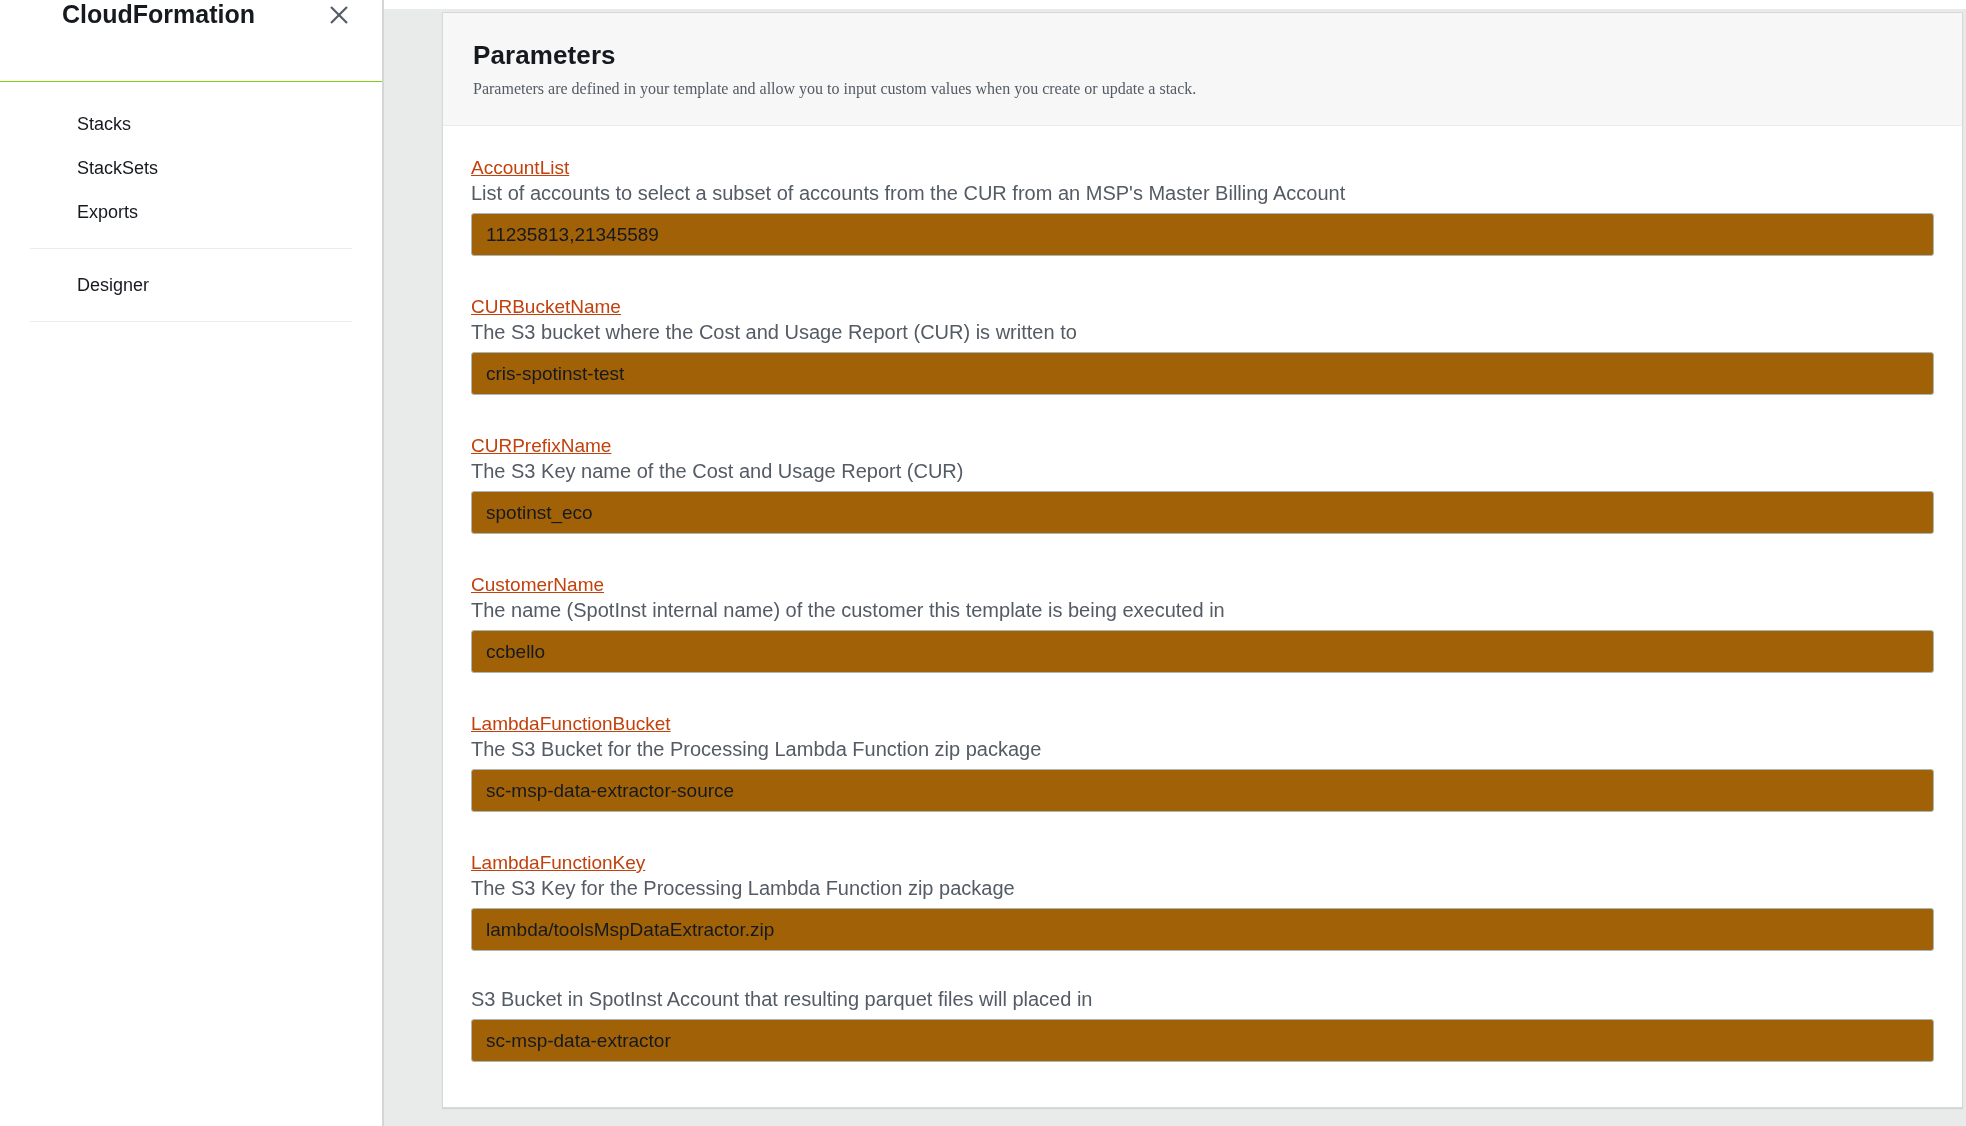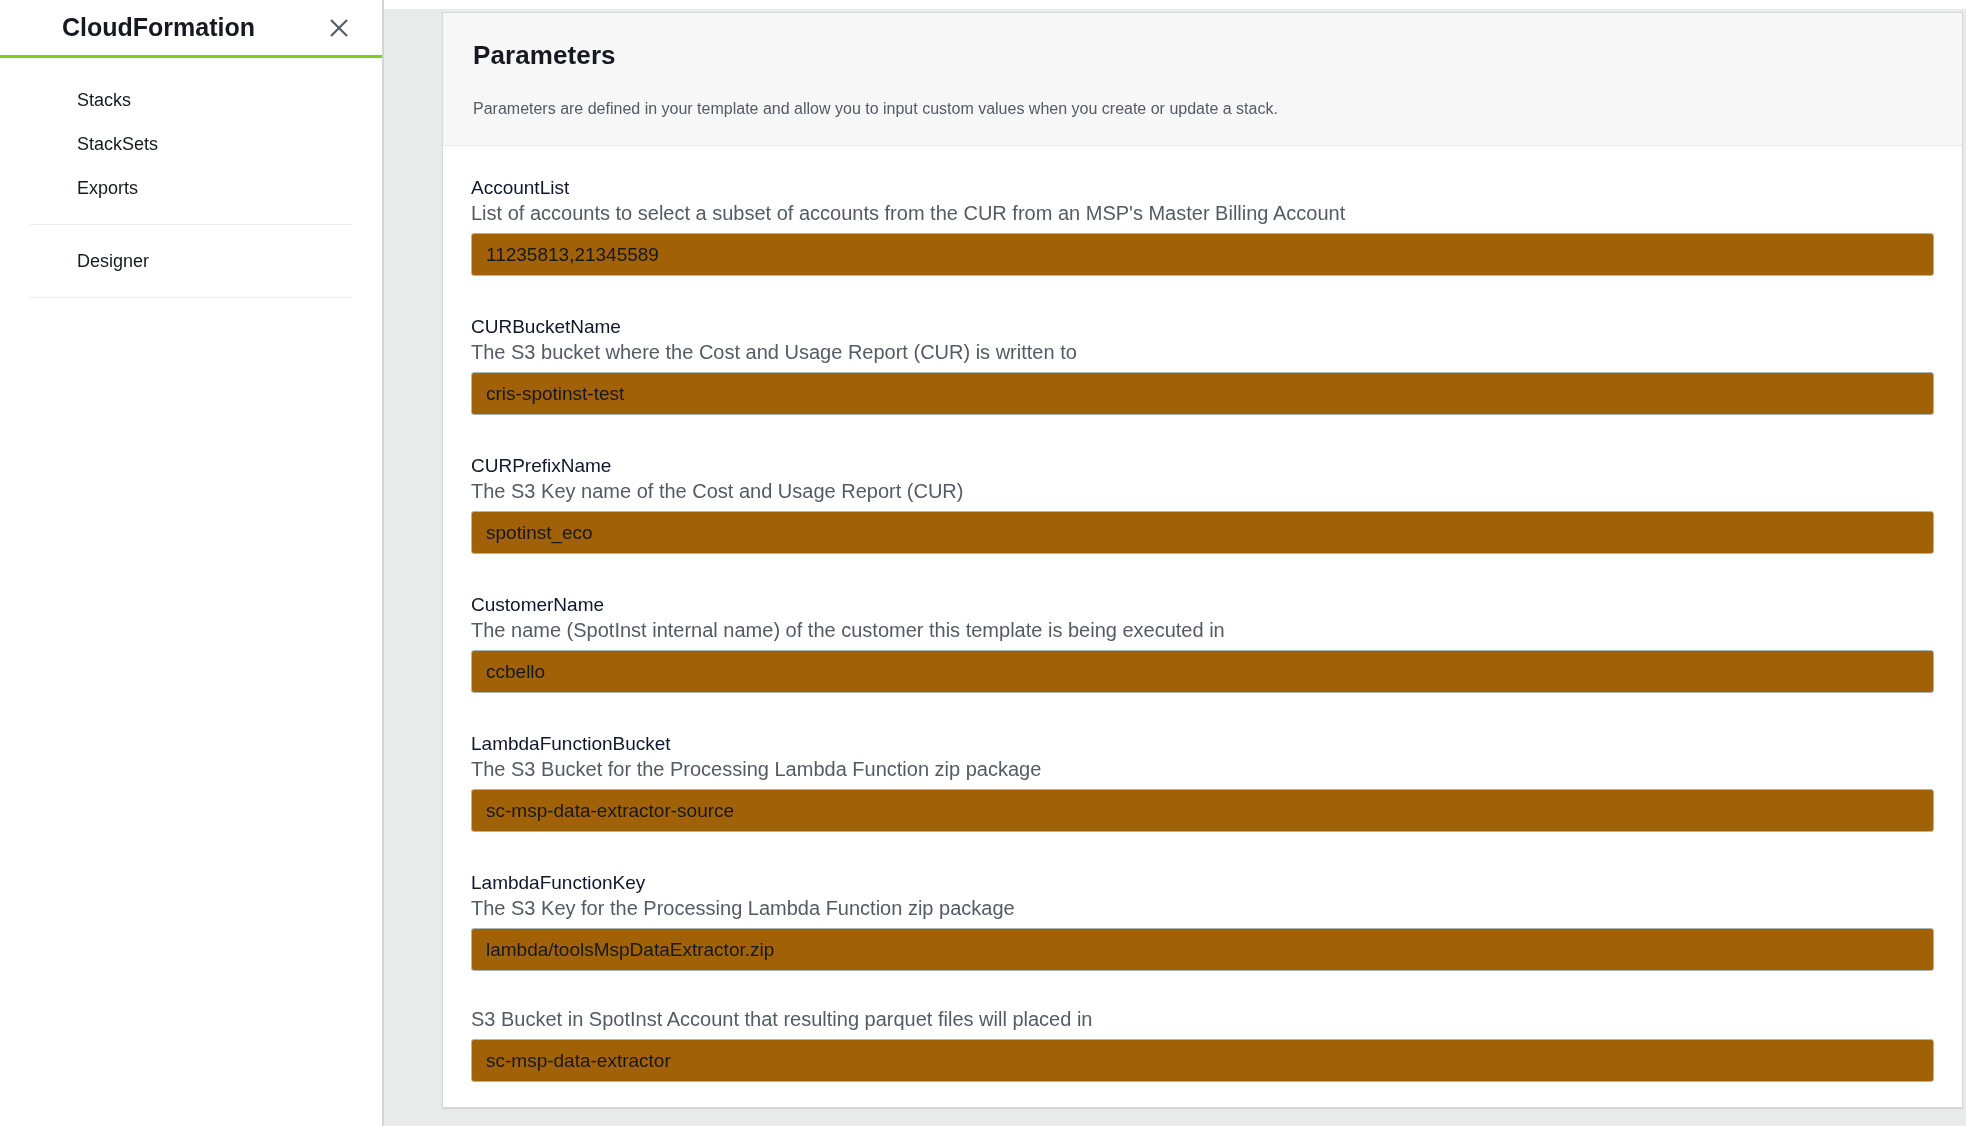--- a/index.html
+++ b/index.html
@@ -13,24 +13,24 @@
   }
 
   
   .sidebar {
     position:absolute; left:0; top:0;
     width:384px; height:1126px;
     background:#ffffff;
     border-right:2px solid #d3d6d6;
   }
   .sidebar-header {
-    height:58px;
-    display:flex; align-items:center; justify-content:space-between;
+    height:82px;
+    display:flex; justify-content:space-between;
     padding:0 28px 0 62px;
-    border-bottom:3px solid #84cc16;
+    border-bottom:1px solid #84cc16;
   }
   .sidebar-title {
     font-size:25px; font-weight:700; color:#16191f;
     text-decoration:none; cursor:pointer;
   }
   .close-btn {
     cursor:pointer; display:inline-flex; align-items:center; justify-content:center;
     width:30px; height:30px;
   }
   .sidebar-nav { display:block; margin-top:20px; }
@@ -74,32 +74,33 @@
   .card-header {
     background:#f7f7f7;
     border-bottom:1px solid #eaeded;
     padding:27px 30px 26px 30px;
   }
   .panel-title {
     font-size:26px; font-weight:700; color:#16191f;
     letter-spacing:0.1px;
   }
   .panel-desc {
-    margin-top:28px;
-    font-size:16px; color:#545b64; line-height:20px;
+    margin-top:8px;
+    font-size:16px; color:#545b64; line-height:20px;font-family:Liberation Serif, serif;
   }
   .card-body {
     flex:1;
     padding:30px 28px 20px 28px;
   }
   .param-field { margin-bottom:39px; }
   .param-field:last-child { margin-bottom:0; }
   .param-label {
-    font-size:19px; line-height:23px; color:#0f172a;
+    font-size:19px; line-height:23px; color:#c2410c;
     margin-bottom:5px;
+    text-decoration:underline;
   }
   .param-desc {
     font-size:20px; line-height:19px; color:#545b64;
     margin-bottom:10px;
   }
   .param-input {
     display:block;
     width:100%; height:43px;
     border:1px solid #aab7b8; border-radius:3px;
     background:#a16207;

